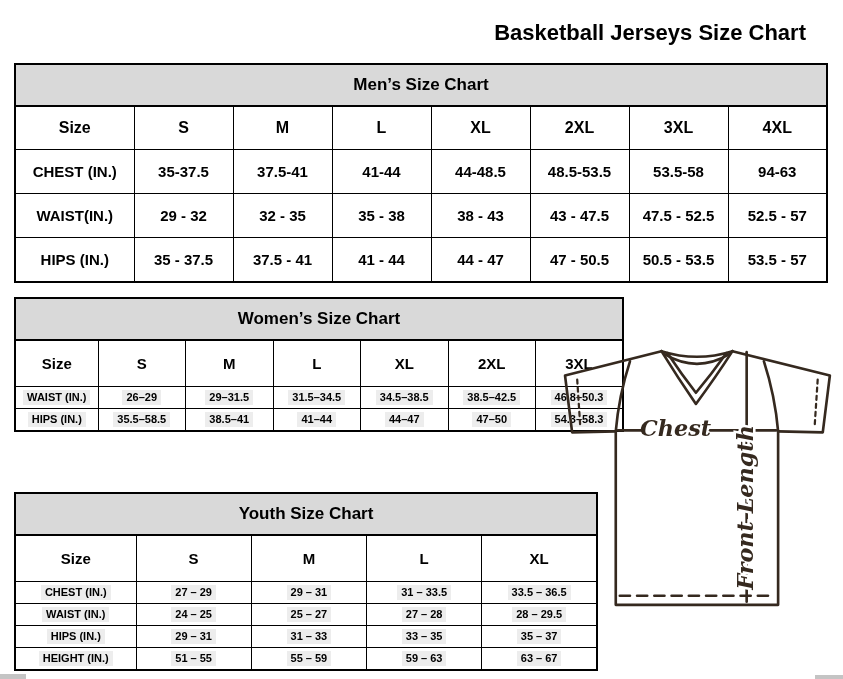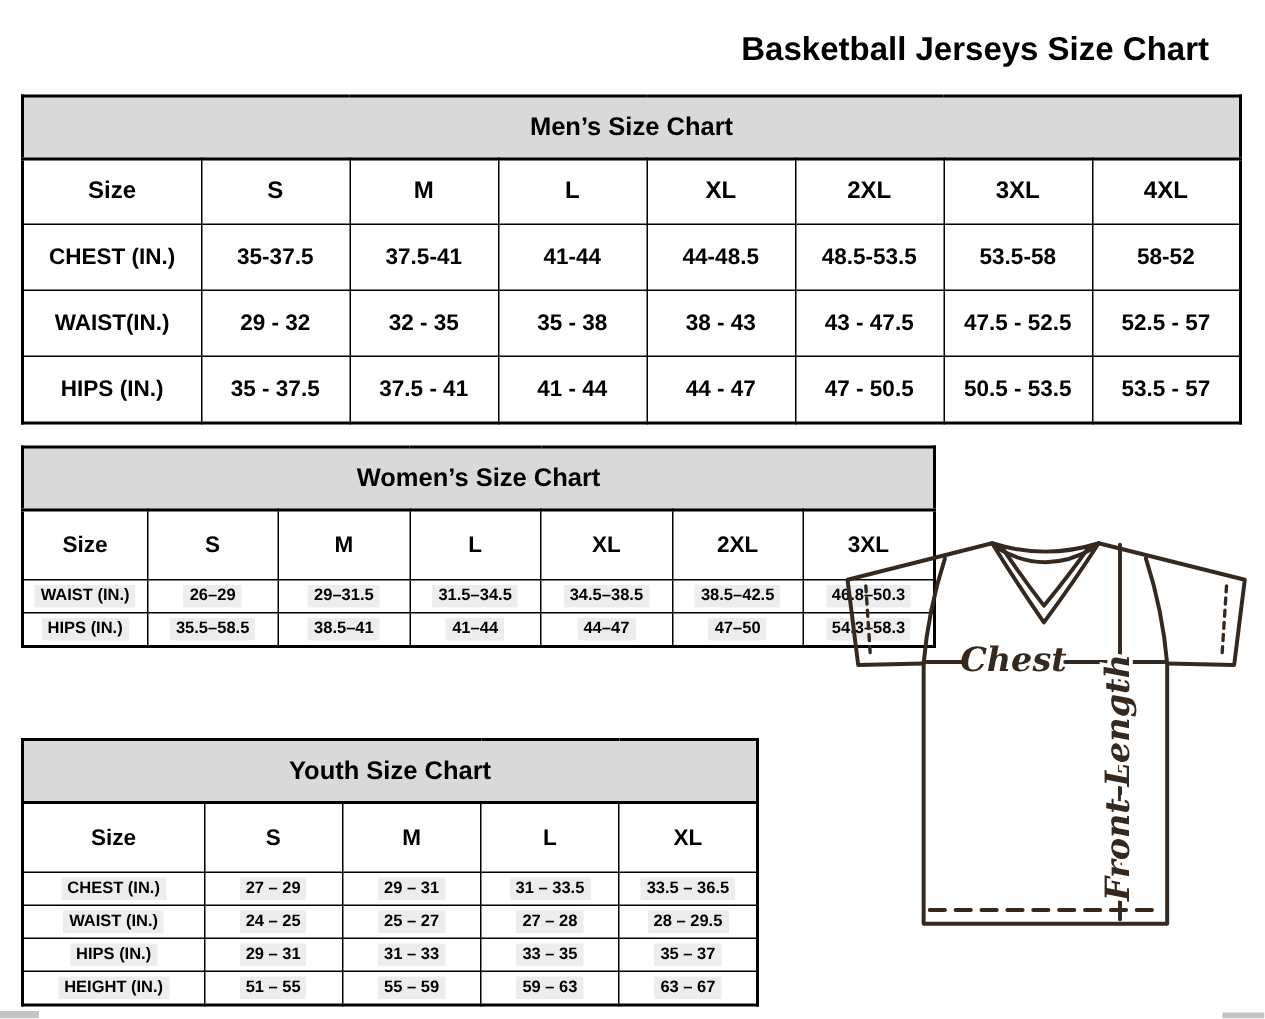--- a/index.html
+++ b/index.html
@@ -10,21 +10,21 @@
     color:#000;
   }
   .page-title{
     position:absolute;top:5px;left:0;width:806px;
     text-align:right;font-size:22px;font-weight:bold;
     letter-spacing:0px;
   }
   .tbl-wrap{position:absolute;}
   .wrap-mens{left:14px;top:63px;width:814px;}
   .wrap-womens{left:14px;top:297px;width:610px;}
-  .wrap-youth{left:14px;top:492px;width:492px;}
+  .wrap-youth{left:14px;top:492px;width:584px;}
 
   table{border-collapse:collapse;table-layout:fixed;width:100%;background:#fff;border:2px solid #000;}
   th,td{border:1px solid #000;text-align:center;font-weight:bold;padding:0;vertical-align:middle;}
   tr.title-row th{background:#d9d9d9;font-size:17px;height:40px;border-bottom:2px solid #000;}
 
   
   .wrap-mens col.c-label{width:119px;}
   .wrap-mens tr.cols-row th{height:42px;font-size:16px;}
   .wrap-mens tbody th,.wrap-mens tbody td{height:43px;font-size:15px;}
 
@@ -32,21 +32,21 @@
   .wrap-womens tr.title-row th,.wrap-youth tr.title-row th{height:40px;}
   .wrap-womens col.c-label{width:83px;}
   .wrap-youth col.c-label{width:121px;}
   .wrap-womens tr.cols-row th,.wrap-youth tr.cols-row th{height:45px;font-size:15px;}
   .wrap-womens tbody th,.wrap-womens tbody td,
   .wrap-youth tbody th,.wrap-youth tbody td{height:21px;font-size:11px;}
 
   .hl .hlbox{background:#ededed;padding:1px 4px;display:inline-block;line-height:13px;}
 
   
-  .jersey{position:absolute;left:563px;top:356px;width:276px;height:266px;}
+  .jersey{position:absolute;left:563px;top:345px;width:276px;height:266px;}
   .jersey text{
     font-family:"DejaVu Serif", serif;font-style:italic;font-weight:bold;
     fill:#35291f;
   }
 
   
   .sb{position:absolute;background:#c4c4c4;}
   .sb-left{left:0;top:674px;width:26px;height:5px;}
   .sb-right{left:815px;top:675px;width:28px;height:4px;}
 </style>
@@ -84,21 +84,21 @@
       </thead>
       <tbody>
         <tr>
           <th>CHEST (IN.)</th>
           <td>35-37.5</td>
           <td>37.5-41</td>
           <td>41-44</td>
           <td>44-48.5</td>
           <td>48.5-53.5</td>
           <td>53.5-58</td>
-          <td>58-52</td>
+          <td>94-63</td>
         </tr>
         <tr>
           <th>WAIST(IN.)</th>
           <td>29 - 32</td>
           <td>32 - 35</td>
           <td>35 - 38</td>
           <td>38 - 43</td>
           <td>43 - 47.5</td>
           <td>47.5 - 52.5</td>
           <td>52.5 - 57</td>

